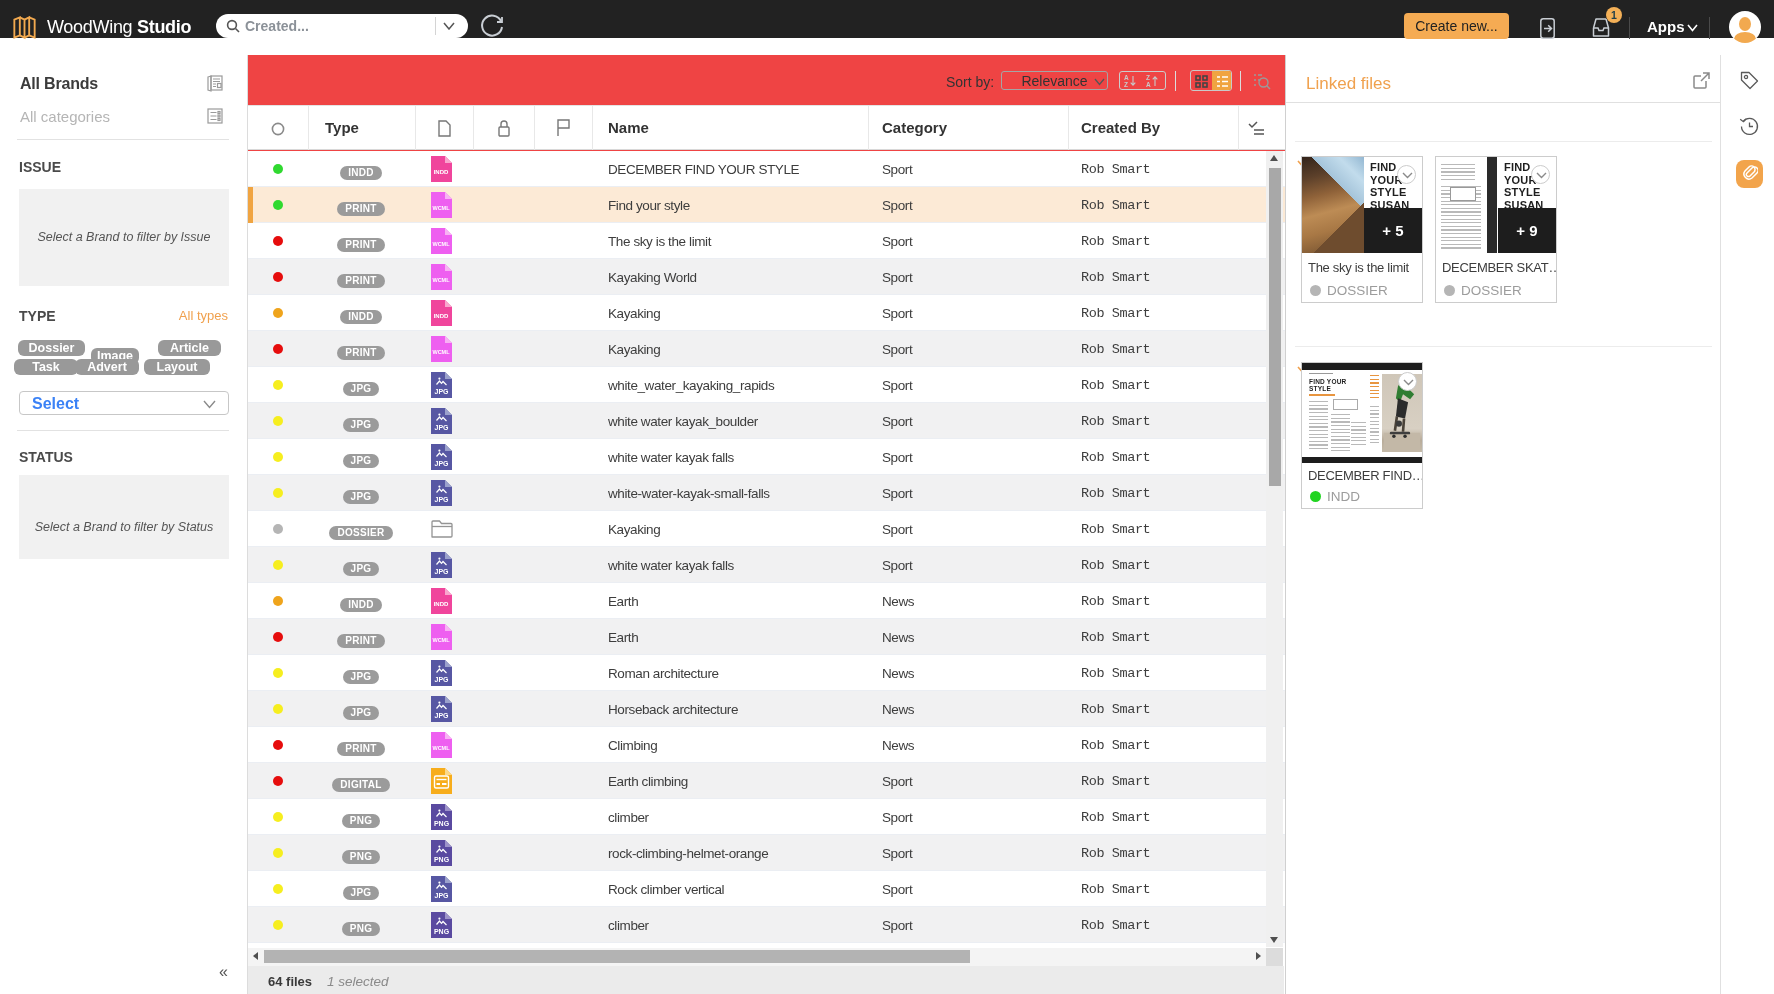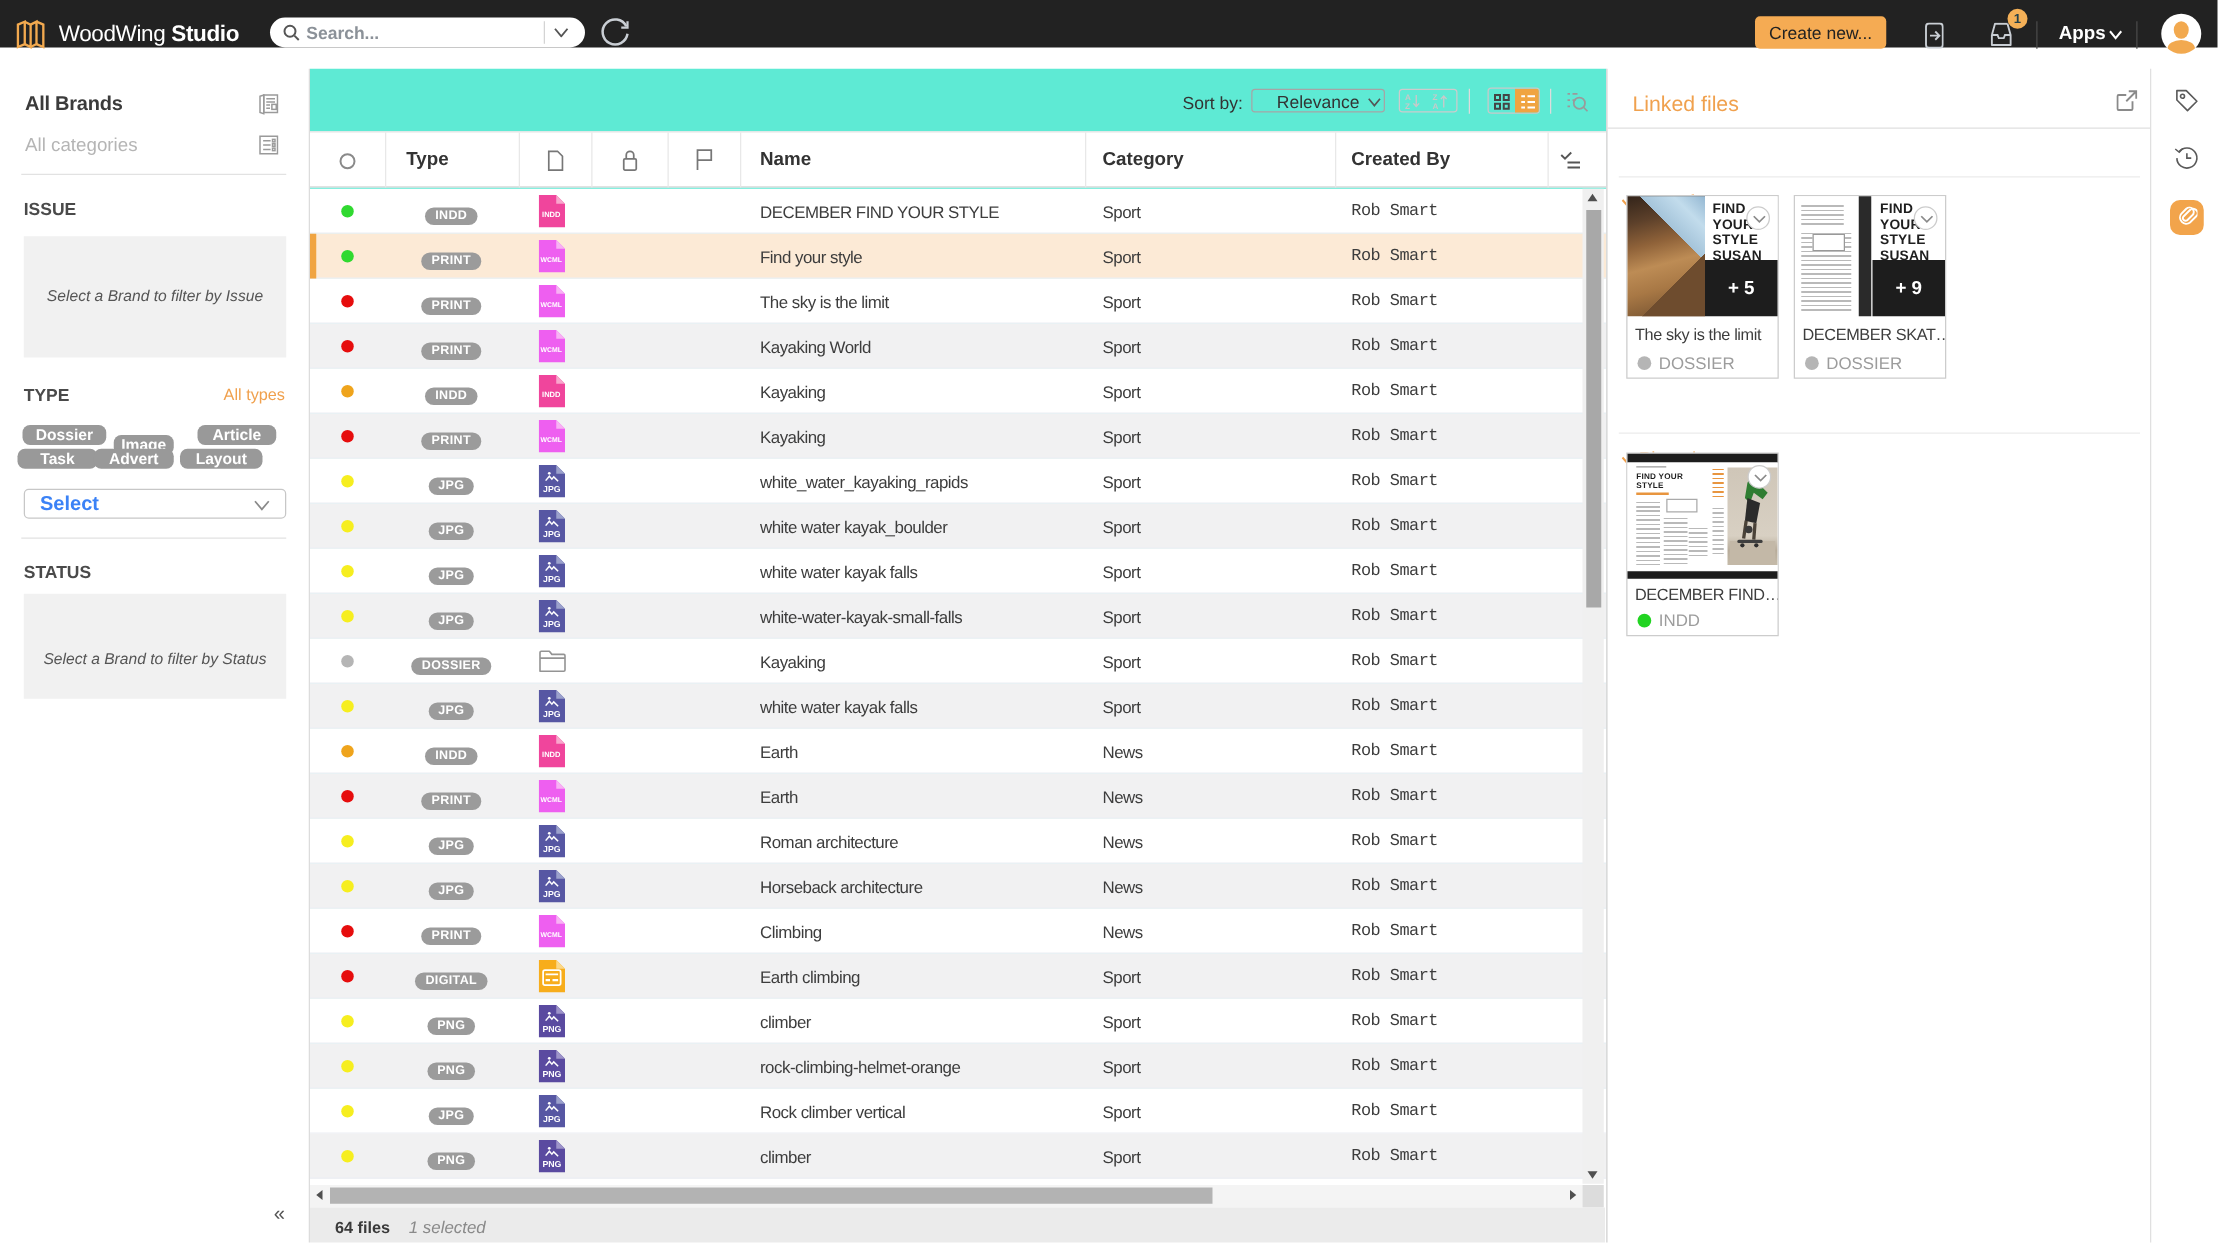--- a/index.html
+++ b/index.html
@@ -33,21 +33,21 @@
 .sb-box { position:absolute; left:19px; width:210px; background:#f1f1f1; color:#555;
   font-size:12.5px; font-style:italic; text-align:center; }
 .pill { position:absolute; height:16px; background:#999999; border-radius:6px; color:#fff;
   font-size:12.5px; font-weight:700; text-align:center; line-height:16px; }
 #sb-select { position:absolute; left:19px; top:336px; width:210px; height:24px; border:1px solid #c7c7c7; border-radius:4px;}
 #sb-select span { position:absolute; left:12px; top:3px; font-size:16px; font-weight:700; color:#3b82f6;}
 #alltypes { position:absolute; left:0px; top:253px; width:228px; text-align:right; font-size:13px; color:#f0a14e; }
 #collapse { position:absolute; left:219px; top:908px; font-size:16px; color:#555; }
 
 
-#main { position:absolute; left:248px; top:55px; width:1037px; height:834px; background:#5eead4; }
+#main { position:absolute; left:248px; top:55px; width:1037px; height:834px; background:#ef4444; }
 #sortby { position:absolute; left:698px; top:19px; font-size:14px; color:#333; }
 #relsel { position:absolute; left:753px; top:16px; width:107px; height:19px; border:1px solid #a5a5a5; border-radius:3px;
   font-size:14px; color:#333; text-align:center; line-height:18px;}
 #azbox { position:absolute; left:871px; top:16px; width:47px; height:19px; border:1px solid #cccccc; border-radius:3px;}
 .tooldiv { position:absolute; top:16px; width:1px; height:20px; background:#dcdcdc; }
 #toggle { position:absolute; left:942px; top:15px; width:42px; height:21px; border:1px solid #c9c9c9; border-radius:3px; overflow:hidden;}
 #toggle .half { position:absolute; top:0; width:21px; height:21px; }
 #toggle .right { left:21px; background:#f0a441; }
 
 
@@ -114,21 +114,21 @@
     <path d="M10 3 L16 6 L16 29 L10 26"></path>
     <path d="M16 6 L22 3 L22 26 L16 29"></path>
     <path d="M22 3 L29 6 L29 29 L22 26"></path>
   </svg>
   <div id="brand">WoodWing <b>Studio</b></div>
   <div id="searchpill">
     <svg style="position:absolute;left:10px;top:5px" width="14" height="14" viewBox="0 0 14 14" fill="none" stroke="#555" stroke-width="1.6">
       <circle cx="6" cy="6" r="4.4"></circle>
         <path d="M9.5 9.5 L13 13"></path>
     </svg>
-    <div class="stext">Search...</div>
+    <div class="stext">Created...</div>
     <div class="sdiv"></div>
     <svg style="position:absolute;left:227px;top:8px" width="12" height="8" viewBox="0 0 12 8" fill="none" stroke="#555" stroke-width="1.5">
       <path d="M1 1 L6 7 L11 1"></path>
     </svg>
   </div>
   <svg style="position:absolute;left:478px;top:13px" width="28" height="28" viewBox="0 0 28 28" fill="none" stroke="#c9ced4" stroke-width="2">
     <path d="M23 8 A 10 10 0 1 0 24 14"></path>
     <path d="M24 4 L24 9 L19 9" stroke-width="1.8"></path>
   </svg>
   <div id="createbtn">Create new...</div>

